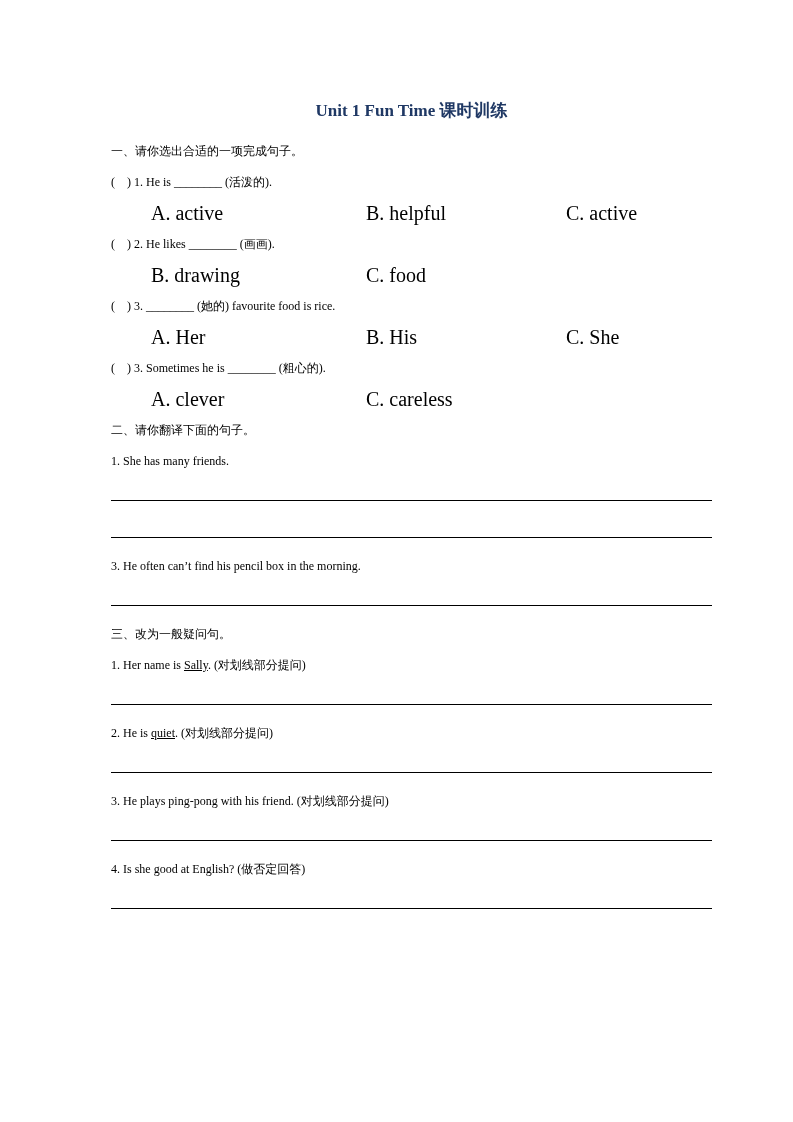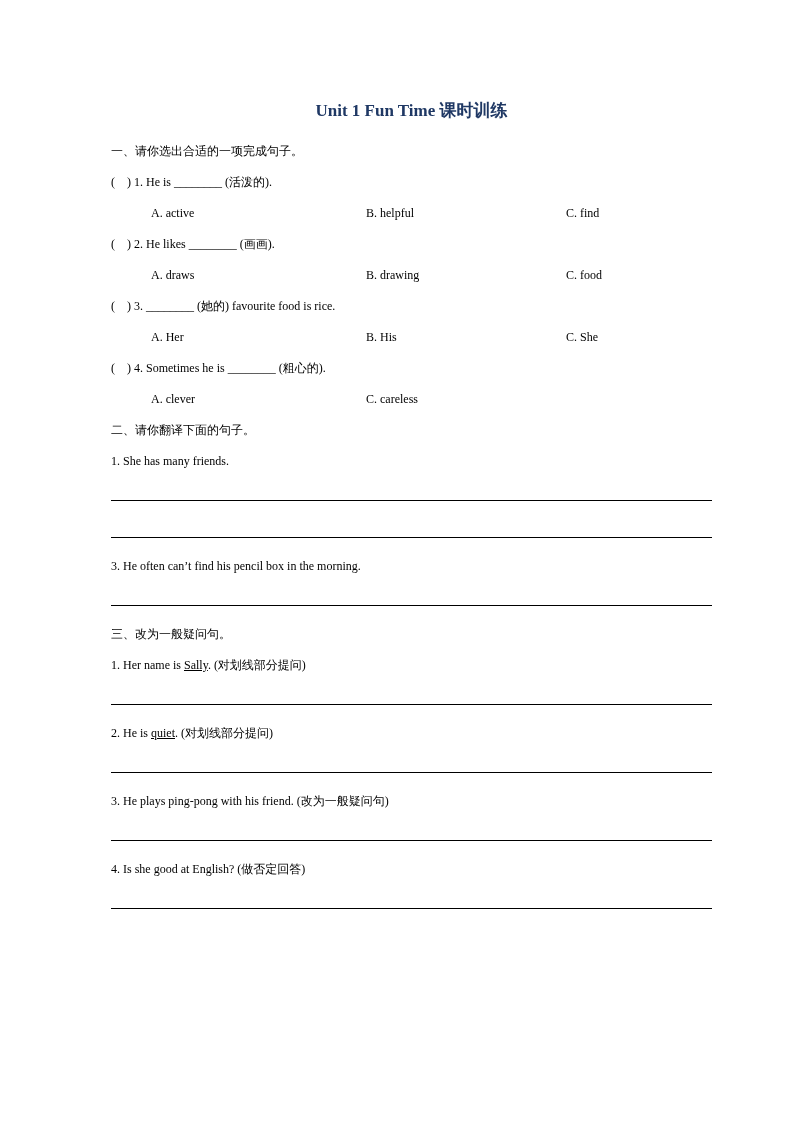--- a/index.html
+++ b/index.html
@@ -25,21 +25,21 @@
   }
   .row {
     font-size: 12px;
     line-height: 31px;
     white-space: pre-wrap;
   }
   .options {
     display: grid;
     grid-template-columns: 215px 200px 1fr;
     margin-left: 40px;
-    font-size: 12px;
+    font-size: 20px;
     line-height: 31px;
     white-space: pre-wrap;
   }
   .write-line {
     height: 24px;
     border-bottom: 1px solid #000000;
     margin-bottom: 13px;
   }
   .underlined { text-decoration: underline; }
 </style>
@@ -50,38 +50,37 @@
 
   <h1 class="title" style="color: rgb(31, 56, 100);">Unit 1 Fun Time 课时训练</h1>
 
   <div>
     <div class="row">一、请你选出合适的一项完成句子。</div>
 
     <div class="row">(    ) 1. He is ________ (活泼的).</div>
     <div class="options">
       <span>A. active</span>
       <span>B. helpful</span>
-      <span>C. find</span>
+      <span>C. active</span>
     </div>
 
     <div class="row">(    ) 2. He likes ________ (画画).</div>
     <div class="options">
-      <span>A. draws</span>
       <span>B. drawing</span>
       <span>C. food</span>
     </div>
 
     <div class="row">(    ) 3. ________ (她的) favourite food is rice.</div>
     <div class="options">
       <span>A. Her</span>
       <span>B. His</span>
       <span>C. She</span>
     </div>
 
-    <div class="row">(    ) 4. Sometimes he is ________ (粗心的).</div>
+    <div class="row">(    ) 3. Sometimes he is ________ (粗心的).</div>
     <div class="options">
       <span>A. clever</span>
       <span>C. careless</span>
     </div>
   </div>
 
   <div>
     <div class="row">二、请你翻译下面的句子。</div>
 
     <div class="row">1. She has many friends.</div>
@@ -95,20 +94,20 @@
 
   <div>
     <div class="row">三、改为一般疑问句。</div>
 
     <div class="row"><span>1. Her name is </span><span class="underlined">Sally</span><span>. (对划线部分提问)</span></div>
     <div class="write-line"></div>
 
     <div class="row"><span>2. He is </span><span class="underlined">quiet</span><span>. (对划线部分提问)</span></div>
     <div class="write-line"></div>
 
-    <div class="row"><span>3. He plays ping-pong with his friend. </span><span class="underlined"></span><span>(改为一般疑问句)</span></div>
+    <div class="row"><span>3. He plays ping-pong with his friend. </span><span class="underlined"></span><span>(对划线部分提问)</span></div>
     <div class="write-line"></div>
 
     <div class="row"><span>4. Is she good at English? </span><span class="underlined"></span><span>(做否定回答)</span></div>
     <div class="write-line"></div>
   </div>
 
 </div>
 
 </body></html>

